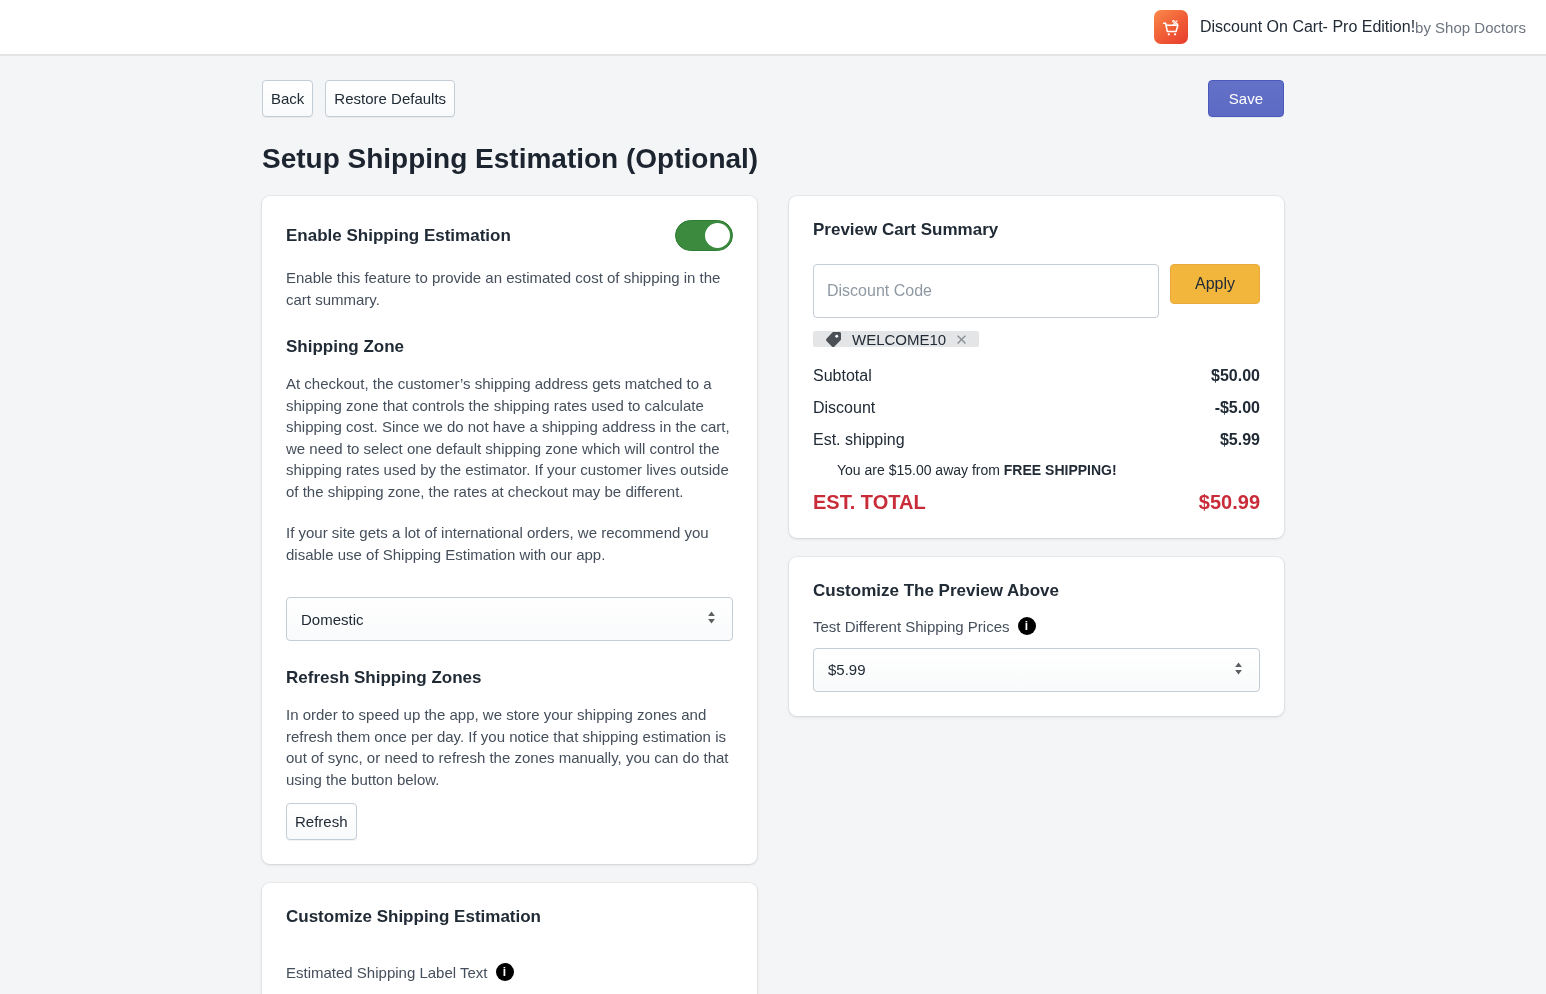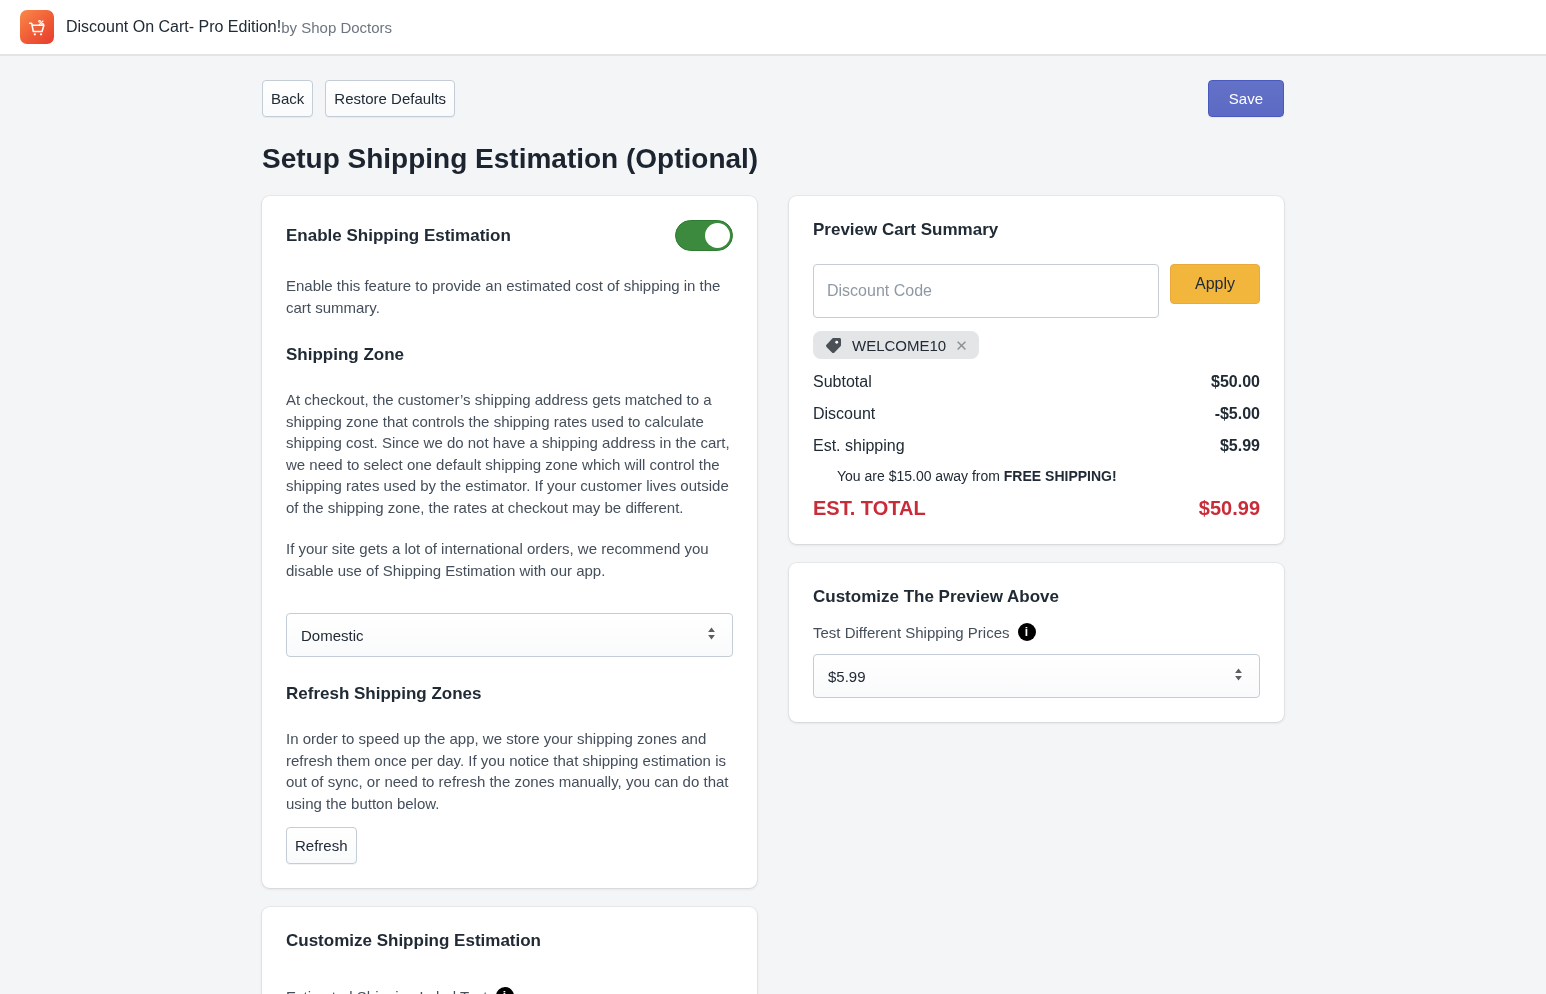--- a/index.html
+++ b/index.html
@@ -11,21 +11,21 @@
     color: #212b36;
   }
 
   
   .app-header {
     height: 56px;
     background: #fff;
     border-bottom: 2px solid #e2e4e6;
     display: flex;
     align-items: center;
-    justify-content: flex-start;
+    justify-content: flex-end;
     padding: 0 20px;
   }
   .app-header-left { display: flex; align-items: center; gap: 12px; }
   .app-icon {
     width: 34px; height: 34px;
     border-radius: 7px;
     background: linear-gradient(140deg, #f9894a 0%, #f05b35 55%, #e73c2e 100%);
     display: flex; align-items: center; justify-content: center;
     flex: 0 0 auto;
   }
@@ -88,21 +88,21 @@
   .col { display: flex; flex-direction: column; gap: 19px; }
 
   .card {
     background: #fff;
     border-radius: 8px;
     box-shadow: 0 0 0 1px rgba(63,63,68,.05), 0 1px 3px 0 rgba(63,63,68,.15);
     padding: 24px;
   }
 
   .card-heading { font-size: 17px; font-weight: 600; color: #212b36; }
-  .body-text { font-size: 15px; line-height: 21.5px; color: #454f5b; margin-top: 24px; }
+  .body-text { font-size: 15px; line-height: 21.5px; color: #454f5b; margin-top: 16px; }
 
   .heading-row { display: flex; align-items: center; justify-content: space-between; }
 
   
   .toggle {
     width: 58px; height: 31px;
     border-radius: 17px;
     position: relative;
     cursor: pointer;
     background: #c4cdd5;
@@ -149,23 +149,23 @@
   }
   .text-input::placeholder { color: #8f99a3; }
 
   .section-heading { margin-top: 27px; }
 
   
   .code-row { display: flex; gap: 11px; margin-top: 24px; }
   .tag-pill {
     display: inline-flex; align-items: center; gap: 9px;
     background: #e4e5e7;
-    border-radius: 8px;
+    border-radius: 2px;
     padding: 0 11px;
-    height: 28px;
+    height: 16px;
     font-size: 15px;
     color: #212b36;
     margin-top: 13px;
   }
   .tag-remove { color: #8c9196; font-size: 15px; cursor: pointer; line-height: 1; }
 
   .summary-row {
     display: flex; justify-content: space-between; align-items: baseline;
     margin-top: 14px;
     font-size: 16px;

